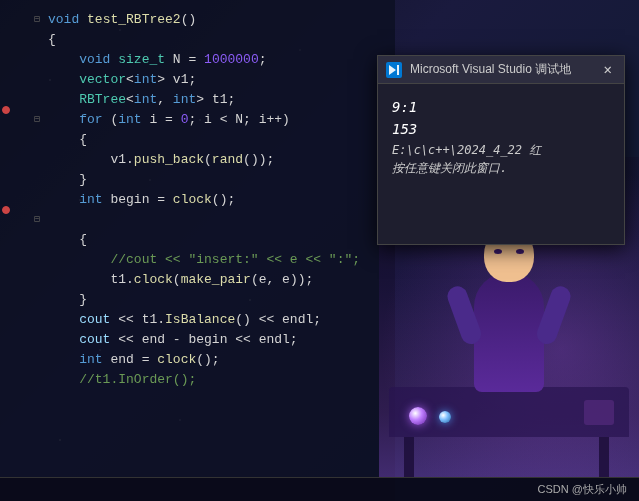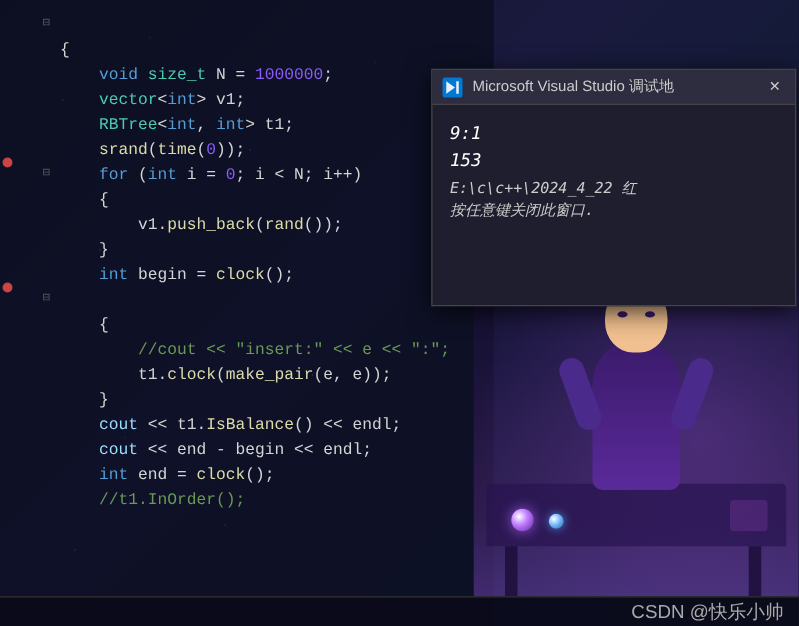--- a/index.html
+++ b/index.html
@@ -111,22 +111,22 @@
     .num { color: #8b5cf6; } 
     .op { color: #d4d4d4; } 
     .cm { color: #6a9955; } 
     .var { color: #9cdcfe; } 
     .punct { color: #d4d4d4; }
 
     
     .debug-window {
       position: absolute;
       top: 55px;
-      right: 2px;
-      width: 292px;
+      right: 14px;
+      width: 248px;
       background: #1e1e2e;
       border: 1px solid #444;
       z-index: 10;
       box-shadow: 0 4px 20px rgba(0,0,0,0.8);
     }
 
     .debug-titlebar {
       display: flex;
       align-items: center;
       background: #2d2d3f;
@@ -194,21 +194,21 @@
       z-index: 20;
       display: flex;
       align-items: center;
       justify-content: flex-end;
       padding: 0 12px;
       border-top: 1px solid #333;
     }
 
     .footer-text {
       color: #aaa;
-      font-size: 15px;
+      font-size: 11px;
       font-family: 'Segoe UI', sans-serif;
     }
 
     
     .anime-bg {
       position: absolute;
       right: 0;
       bottom: 24px;
       width: 260px;
       height: 320px;
@@ -268,20 +268,21 @@
   <div style="position:absolute;bottom:240px;left:50%;transform:translateX(-38px);width:15px;height:35px;background:#9050d0;border-radius:8px;"></div>
   <div style="position:absolute;bottom:240px;left:50%;transform:translateX(24px);width:15px;height:35px;background:#9050d0;border-radius:8px;"></div>
 </div>
 
 <div class="editor">
   <div class="code-area">
 
     <div class="line">
       <div class="line-gutter"></div>
       <div class="collapse-btn">⊟</div>
+      <div class="line-content"><span class="kw">void</span> <span class="fn">test_RBTree2</span><span class="punct">()</span></div>
     </div>
 
     <div class="line">
       <div class="line-gutter"></div>
       <div class="collapse-btn"></div>
       <div class="line-content"><span class="punct">{</span></div>
     </div>
 
     <div class="line">
       <div class="line-gutter"></div>
@@ -294,25 +295,20 @@
       <div class="collapse-btn"></div>
       <div class="line-content">    <span class="type">vector</span><span class="op">&lt;</span><span class="kw">int</span><span class="op">&gt;</span> v1;</div>
     </div>
 
     <div class="line">
       <div class="line-gutter"></div>
       <div class="collapse-btn"></div>
       <div class="line-content">    <span class="type">RBTree</span><span class="op">&lt;</span><span class="kw">int</span>, <span class="kw">int</span><span class="op">&gt;</span> t1;</div>
     </div>
 
-    <div class="line">
-      <div class="line-gutter"></div>
-      <div class="collapse-btn"></div>
-      <div class="line-content">    <span class="fn">srand</span>(<span class="fn">time</span>(<span class="num">0</span>));</div>
-    </div>
 
     <div class="line">
       <div class="line-gutter">
         <div class="bp" style="background:#cc4444;border-color:#cc4444;"></div>
       </div>
       <div class="collapse-btn">⊟</div>
       <div class="line-content">    <span class="kw">for</span> (<span class="kw">int</span> i = <span class="num">0</span>; i &lt; N; i++)</div>
     </div>
 
     <div class="line">

